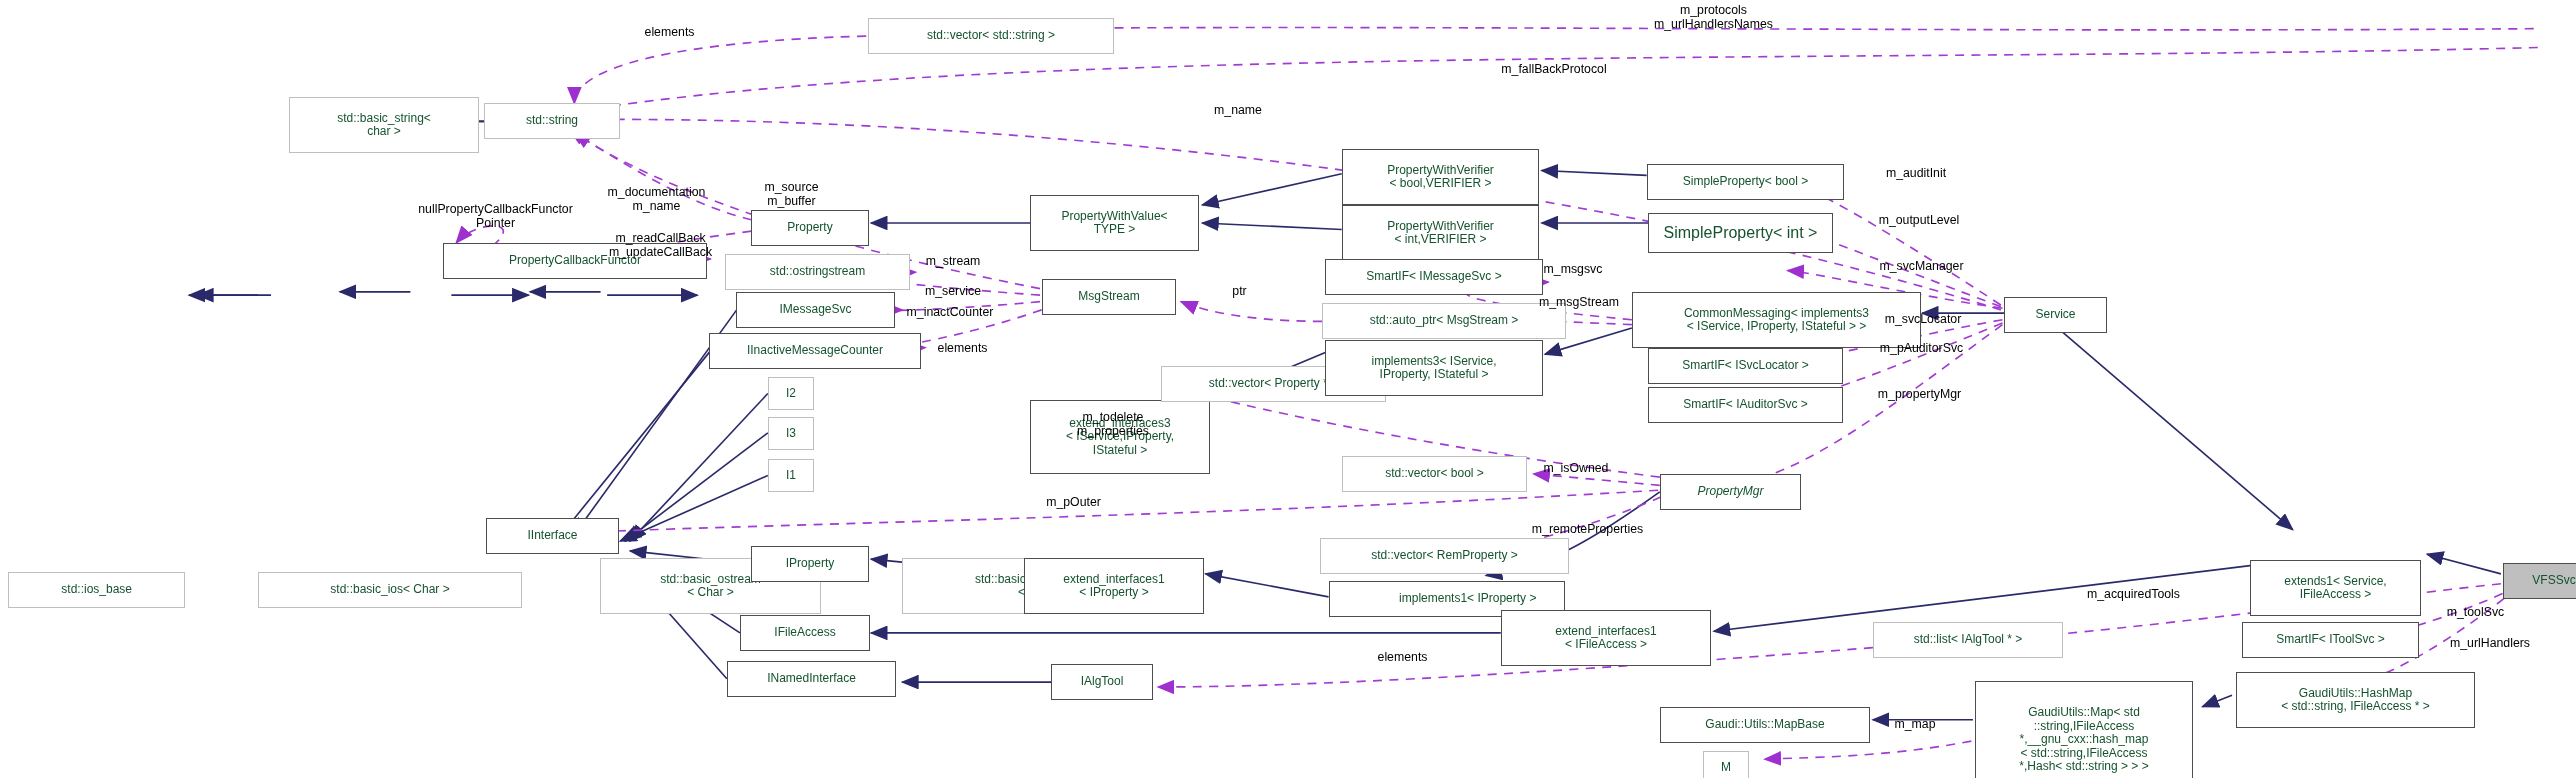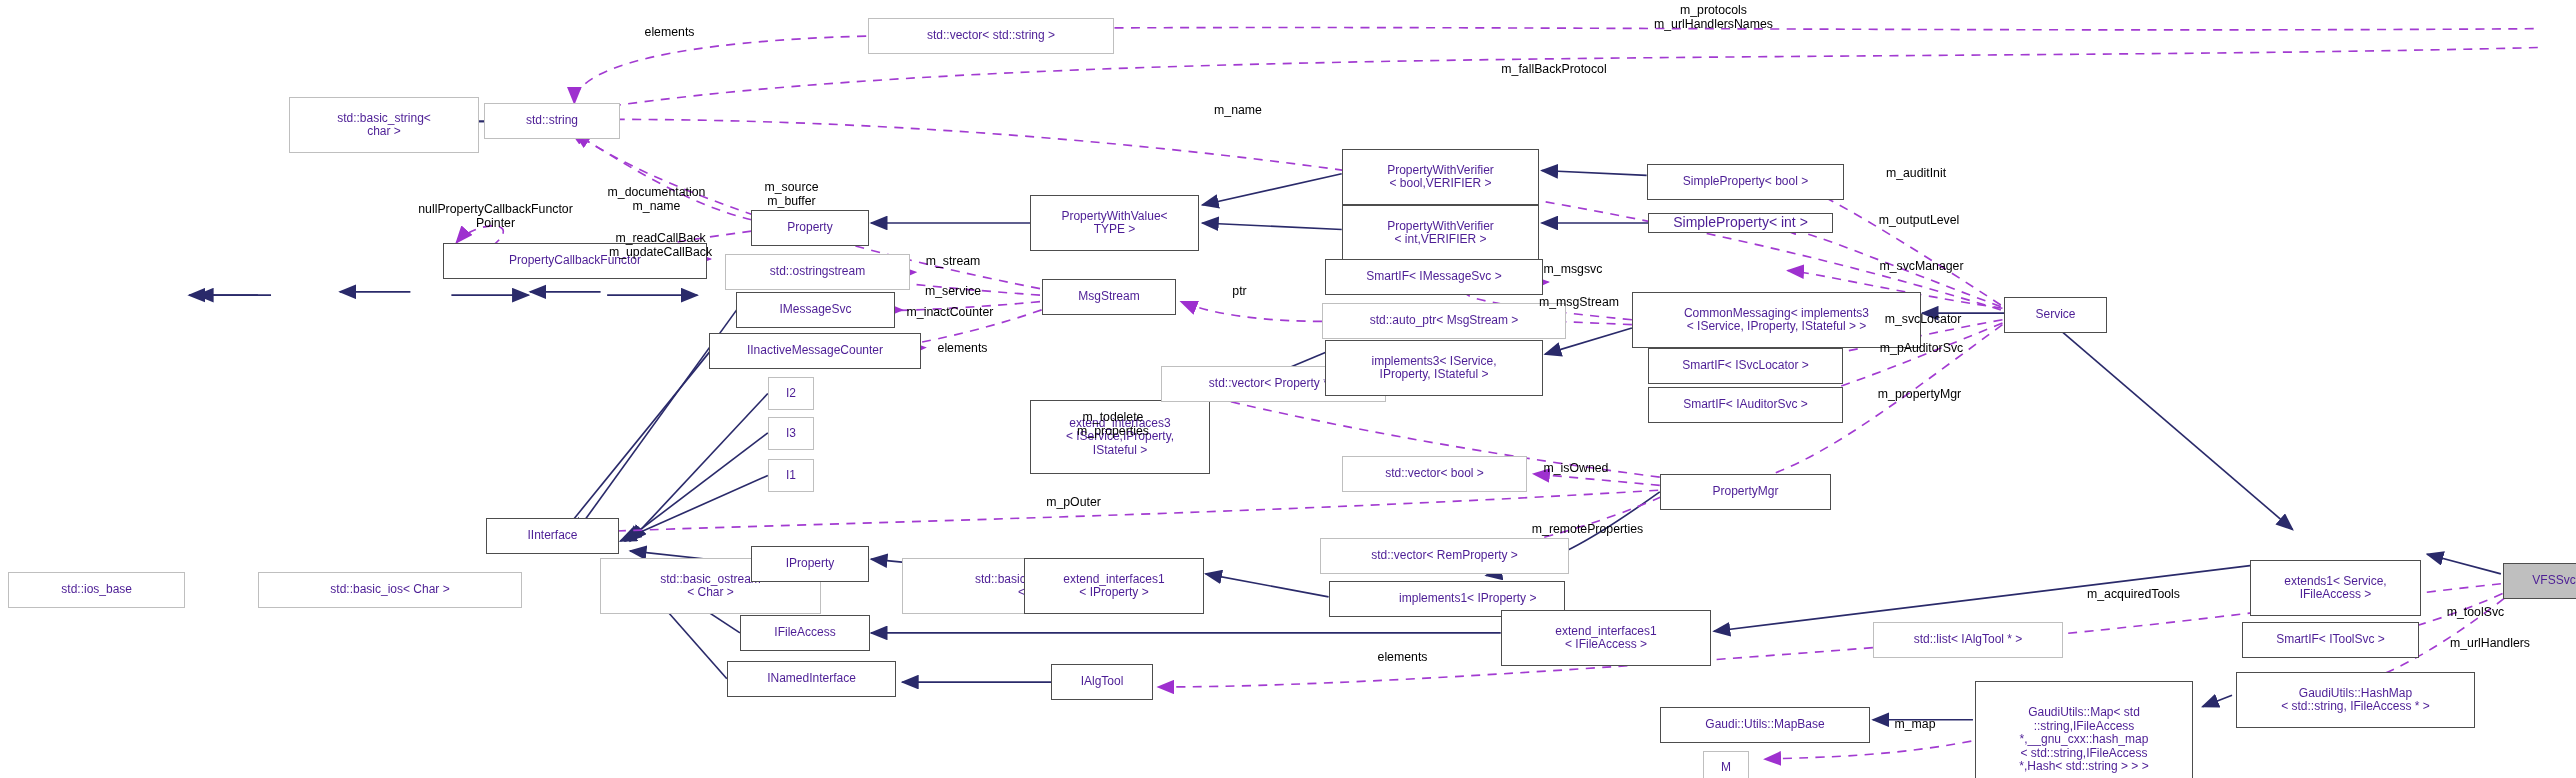--- a/index.html
+++ b/index.html
@@ -1,21 +1,21 @@
 <!DOCTYPE html>
 <html style="font-size:13px"><head>
 <meta charset="utf-8">
 <title>VFSSvc Collaboration Diagram</title>
 <style>
   html,body{margin:0;padding:0;background:#ffffff;}
   #canvas{position:relative;width:2576px;height:778px;background:#ffffff;
           font-family:"Liberation Sans","DejaVu Sans",sans-serif;overflow:hidden;}
   .node{position:absolute;box-sizing:border-box;display:flex;align-items:center;
         justify-content:center;text-align:center;background:#ffffff;
-        color:#4c1d95;line-height:1.12;padding:0.8px 2.5px;white-space:pre-line;}
+        color:#14532d;line-height:1.12;padding:0.8px 2.5px;white-space:pre-line;}
   
   .cls{border:0.8px solid #4d4d4d;}
   
   .ext{border:0.8px solid #bfbfbf;}
   
   .cur{border:0.8px solid #4d4d4d;background:#bfbfbf;}
   .lbl{position:absolute;color:#000000;white-space:pre-line;text-align:center;
        line-height:1.15;}
   svg.edges{position:absolute;left:0;top:0;width:2576px;height:778px;
             pointer-events:none;}
@@ -182,31 +182,31 @@
     <div class="node cls" style="left: 1024px; top: 558px; width: 180px; height: 56px; font-size: 12px;">extend_interfaces1
 &lt; IProperty &gt;</div>
     <div class="node cls" style="left: 1051px; top: 664px; width: 102px; height: 36px; font-size: 12px;">IAlgTool</div>
     <div class="node ext" style="left: 1161px; top: 366px; width: 225px; height: 36px; font-size: 12px;">std::vector&lt; Property * &gt;</div>
     <div class="node ext" style="left: 1342px; top: 456px; width: 185px; height: 36px; font-size: 12px;">std::vector&lt; bool &gt;</div>
     <div class="node ext" style="left: 1320px; top: 538px; width: 249px; height: 36px; font-size: 12px;">std::vector&lt; RemProperty &gt;</div>
     <div class="node ext" style="left: 868px; top: 18px; width: 246px; height: 36px; font-size: 12px;">std::vector&lt; std::string &gt;</div>
     <div class="node cls" style="left: 1329px; top: 581px; width: 236px; height: 36px; font-size: 12px; padding-left: 44px;">implements1&lt; IProperty &gt;</div>
     <div class="node cls" style="left: 1501px; top: 610px; width: 210px; height: 56px; font-size: 12px;">extend_interfaces1
 &lt; IFileAccess &gt;</div>
-    <div class="node cls" style="left: 1660px; top: 474px; width: 171px; height: 36px; font-size: 12px;">PropertyMgr</div>
+    <div class="node cls" style="left: 1660px; top: 474px; width: 141px; height: 36px; font-size: 12px; font-style: italic;">PropertyMgr</div>
     <div class="node cls" style="left: 1342px; top: 149px; width: 197px; height: 56px; font-size: 12px;">PropertyWithVerifier
 &lt; bool,VERIFIER &gt;</div>
     <div class="node cls" style="left: 1342px; top: 205px; width: 197px; height: 56px; font-size: 12px;">PropertyWithVerifier
 &lt; int,VERIFIER &gt;</div>
     <div class="node cls" style="left: 1325px; top: 259px; width: 218px; height: 36px; font-size: 12px;">SmartIF&lt; IMessageSvc &gt;</div>
     <div class="node ext" style="left: 1322px; top: 303px; width: 244px; height: 36px; font-size: 12px;">std::auto_ptr&lt; MsgStream &gt;</div>
     <div class="node cls" style="left: 1325px; top: 340px; width: 218px; height: 56px; font-size: 12px;">implements3&lt; IService,
 IProperty, IStateful &gt;</div>
     <div class="node cls" style="left: 1647px; top: 164px; width: 197px; height: 36px; font-size: 12px;">SimpleProperty&lt; bool &gt;</div>
-    <div class="node cls" style="left: 1648px; top: 213px; width: 185px; height: 20px; font-size: 14px;">SimpleProperty&lt; int &gt;</div>
+    <div class="node cls" style="left: 1648px; top: 213px; width: 185px; height: 40px; font-size: 16px;">SimpleProperty&lt; int &gt;</div>
     <div class="node cls" style="left: 1642px; top: 251px; width: 207px; height: 36px; font-size: 12px; margin-top: 43px;">SmartIF&lt; ISvcManager &gt;</div>
     <div class="node cls" style="left: 1632px; top: 292px; width: 289px; height: 56px; font-size: 12px;">CommonMessaging&lt; implements3
 &lt; IService, IProperty, IStateful &gt; &gt;</div>
     <div class="node cls" style="left: 1648px; top: 348px; width: 195px; height: 36px; font-size: 12px;">SmartIF&lt; ISvcLocator &gt;</div>
     <div class="node cls" style="left: 1648px; top: 387px; width: 195px; height: 36px; font-size: 12px;">SmartIF&lt; IAuditorSvc &gt;</div>
     <div class="node cls" style="left: 2004px; top: 297px; width: 103px; height: 36px; font-size: 12px;">Service</div>
     <div class="node cls" style="left: 2250px; top: 528px; width: 171px; height: 56px; font-size: 12px; margin-top: 32px;">extends1&lt; Service,
 IFileAccess &gt;</div>
     <div class="node cls" style="left: 2242px; top: 622px; width: 177px; height: 36px; font-size: 12px;">SmartIF&lt; IToolSvc &gt;</div>
     <div class="node ext" style="left: 1873px; top: 622px; width: 190px; height: 36px; font-size: 12px;">std::list&lt; IAlgTool * &gt;</div>

